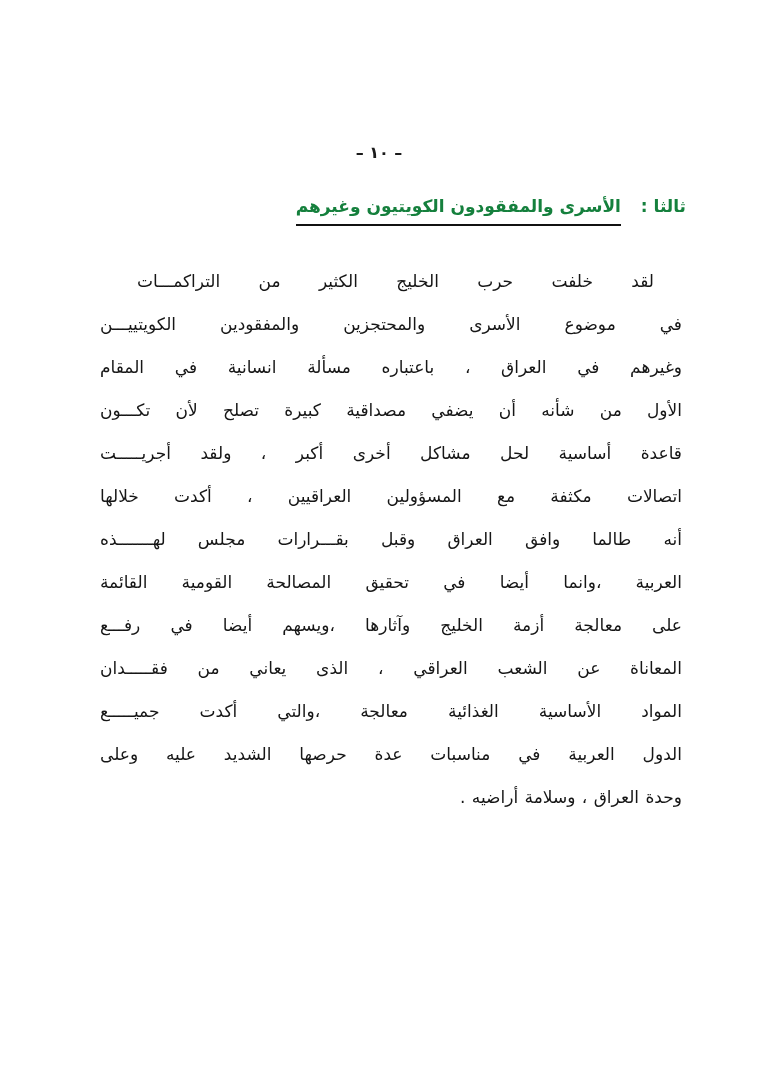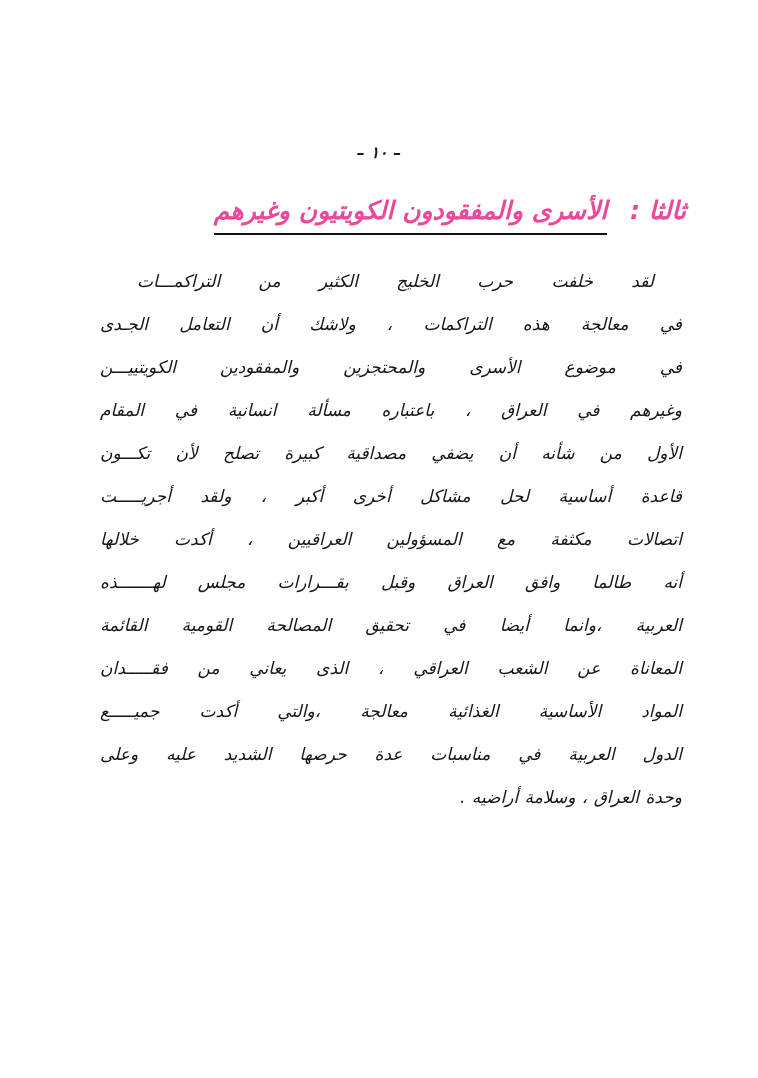--- a/index.html
+++ b/index.html
@@ -8,42 +8,41 @@
     background: #ffffff;
   }
   .page {
     position: relative;
     width: 758px;
     height: 1078px;
     background: #ffffff;
     overflow: hidden;
     font-family: "DejaVu Sans", sans-serif;
     color: #141414;
-    font-style: italic;
   }
   .page-number {
     position: absolute;
     top: 143px;
     left: 0;
     right: 0;
     text-align: center;
     font-size: 16px;
     font-weight: bold;
     letter-spacing: 3px;
     color: #1a1a1a;
   }
   .heading {
     position: absolute;
     top: 196px;
     right: 72px;
     direction: rtl;
-    font-size: 25px;
+    font-size: 17px;
     font-weight: bold;
     white-space: nowrap;
-    color: #ec4899;
+    color: #15803d;
   }
   .heading-label {
     display: inline-block;
     margin-left: 14px;
   }
   .heading-title {
     display: inline-block;
     border-bottom: 2px solid #111111;
     padding-bottom: 8px;
   }
@@ -79,27 +78,27 @@
 
   <div class="page-number">– ١٠ –</div>
 
   <div class="heading" dir="rtl">
     <span class="heading-label">ثالثا :</span>
     <span class="heading-title">الأسرى والمفقودون الكويتيون وغيرهم</span>
   </div>
 
   <div class="body-text" dir="rtl" id="paragraph">
       <div class="body-line first">لقد خلفت حرب الخليج الكثير من التراكمـــات</div>
-      <div class="body-line">في معالجة هذه التراكمات ، ولاشك أن التعامل الجـدى</div>
       <div class="body-line">في موضوع الأسرى والمحتجزين والمفقودين الكويتييـــن</div>
       <div class="body-line">وغيرهم في العراق ، باعتباره مسألة انسانية في المقام</div>
       <div class="body-line">الأول من شأنه أن يضفي مصداقية كبيرة تصلح لأن تكـــون</div>
       <div class="body-line">قاعدة أساسية لحل مشاكل أخرى أكبر ، ولقد أجريـــــت</div>
       <div class="body-line">اتصالات مكثفة مع المسؤولين العراقيين ، أكدت خلالها</div>
       <div class="body-line">أنه طالما وافق العراق وقبل بقـــرارات مجلس لهـــــــذه</div>
       <div class="body-line">العربية ،وانما أيضا في تحقيق المصالحة القومية القائمة</div>
+      <div class="body-line">على معالجة أزمة الخليج وآثارها ،ويسهم أيضا في رفـــع</div>
       <div class="body-line">المعاناة عن الشعب العراقي ، الذى يعاني من فقـــــدان</div>
       <div class="body-line">المواد الأساسية الغذائية معالجة ،والتي أكدت جميـــــع</div>
       <div class="body-line">الدول العربية في مناسبات عدة حرصها الشديد عليه وعلى</div>
       <div class="body-line last">وحدة العراق ، وسلامة أراضيه .</div>
     </div>
 
 </div>
 
 </body></html>

